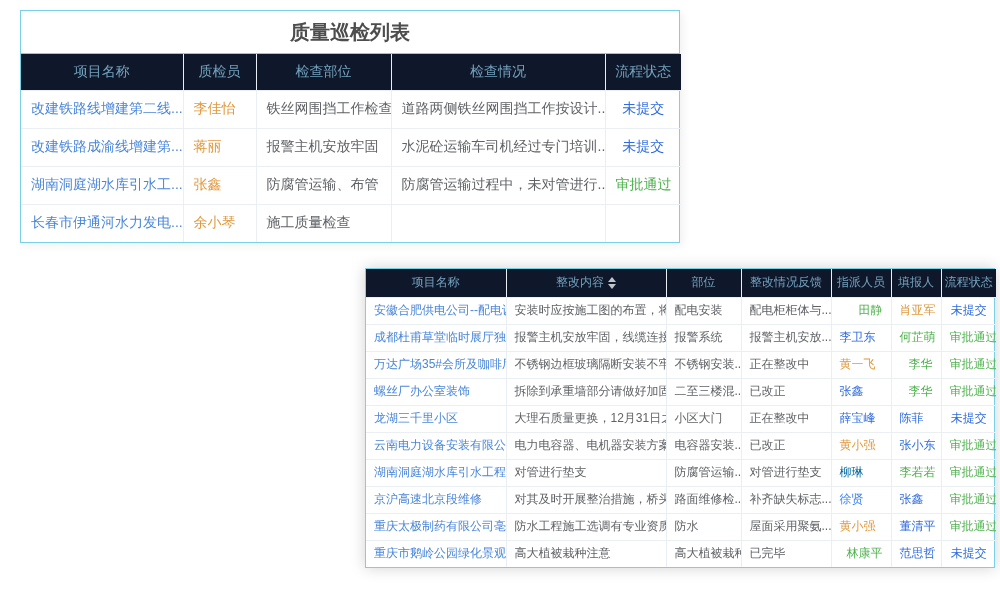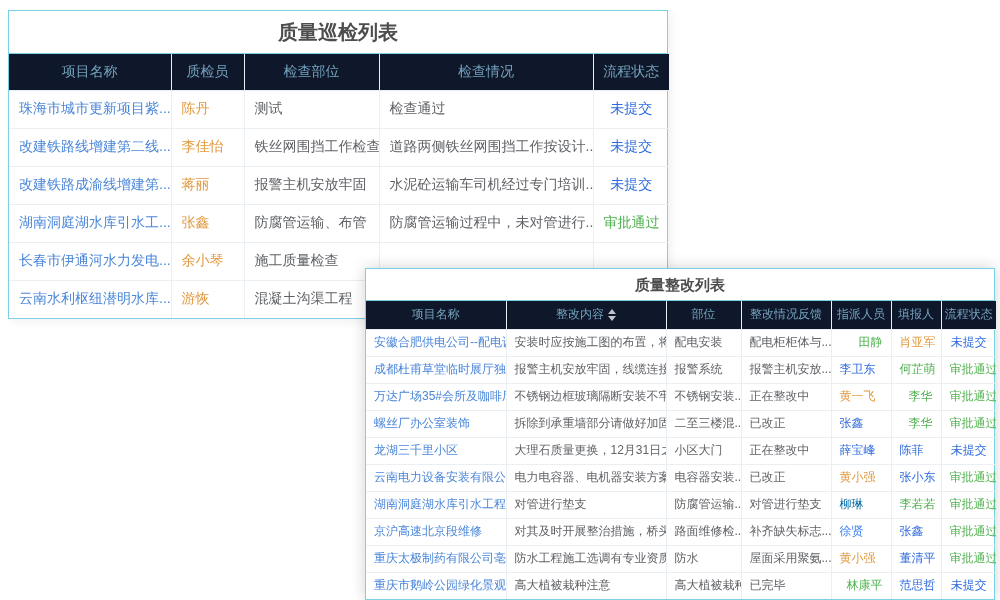--- a/index.html
+++ b/index.html
@@ -10,21 +10,21 @@
     position:relative;
     overflow:hidden;
     color:#606266;
   }
   .card {
     position:absolute;
     background:#ffffff;
     border:1px solid #7ad0e4;
   }
   #card-inspection {
-    left:8px; top:10px; width:660px; z-index:1;
+    left:20px; top:10px; width:660px; z-index:1;
     box-shadow:3px 3px 8px rgba(0,0,0,0.06);
   }
   #card-rectification {
     left:365px; top:268px; width:630px; z-index:2;
     box-shadow:0 0 14px rgba(0,0,0,0.18);
   }
   .title {
     border-bottom:1px solid #7ad0e4;
     text-align:center;
     font-weight:bold;
@@ -91,27 +91,20 @@
       <tr id="insp-head">
           <th>项目名称</th>
           <th>质检员</th>
           <th>检查部位</th>
           <th>检查情况</th>
           <th>流程状态</th>
         </tr>
     </thead>
     <tbody id="insp-body">
         <tr>
-          <td><span class="link">珠海市城市更新项目紫...</span></td>
-          <td class="c-orange">陈丹</td>
-          <td>测试</td>
-          <td>检查通过</td>
-          <td class="center c-blue">未提交</td>
-        </tr>
-        <tr>
           <td><span class="link">改建铁路线增建第二线...</span></td>
           <td class="c-orange">李佳怡</td>
           <td>铁丝网围挡工作检查</td>
           <td>道路两侧铁丝网围挡工作按设计...</td>
           <td class="center c-blue">未提交</td>
         </tr>
         <tr>
           <td><span class="link">改建铁路成渝线增建第...</span></td>
           <td class="c-orange">蒋丽</td>
           <td>报警主机安放牢固</td>
@@ -125,33 +118,25 @@
           <td>防腐管运输过程中，未对管进行...</td>
           <td class="center c-green">审批通过</td>
         </tr>
         <tr>
           <td><span class="link">长春市伊通河水力发电...</span></td>
           <td class="c-orange">余小琴</td>
           <td>施工质量检查</td>
           <td></td>
           <td class="center c-blue"></td>
         </tr>
-        <tr>
-          <td><span class="link">云南水利枢纽潜明水库...</span></td>
-          <td class="c-orange">游恢</td>
-          <td>混凝土沟渠工程</td>
-          <td></td>
-          <td class="center c-blue"></td>
-        </tr>
       </tbody>
   </table>
 </div>
 
 <div class="card" id="card-rectification">
-  <div class="title">质量整改列表</div>
   <table>
     <colgroup>
       <col style="width:140px">
         <col style="width:160px">
         <col style="width:75px">
         <col style="width:90px">
         <col style="width:60px">
         <col style="width:50px">
         <col style="width:55px">
     </colgroup>

